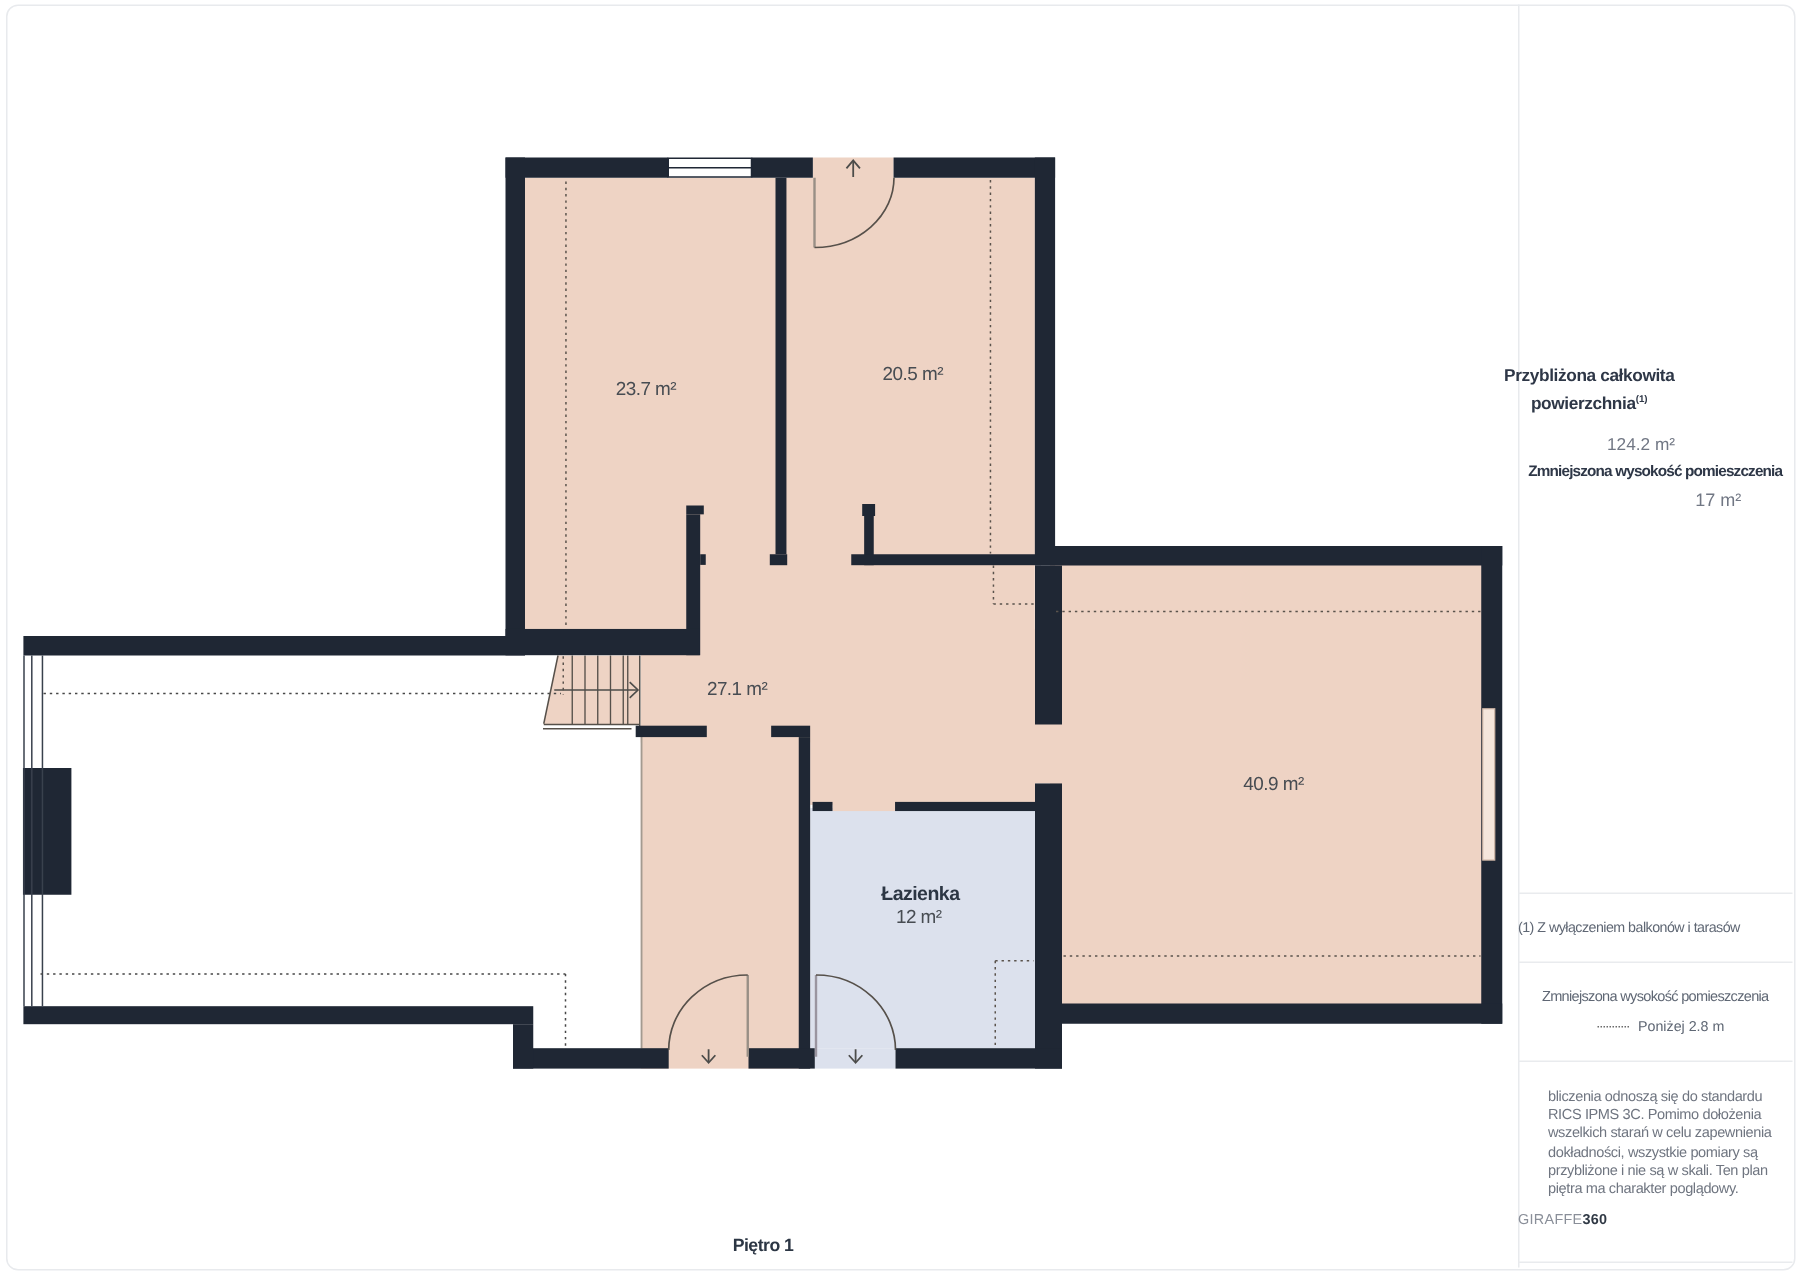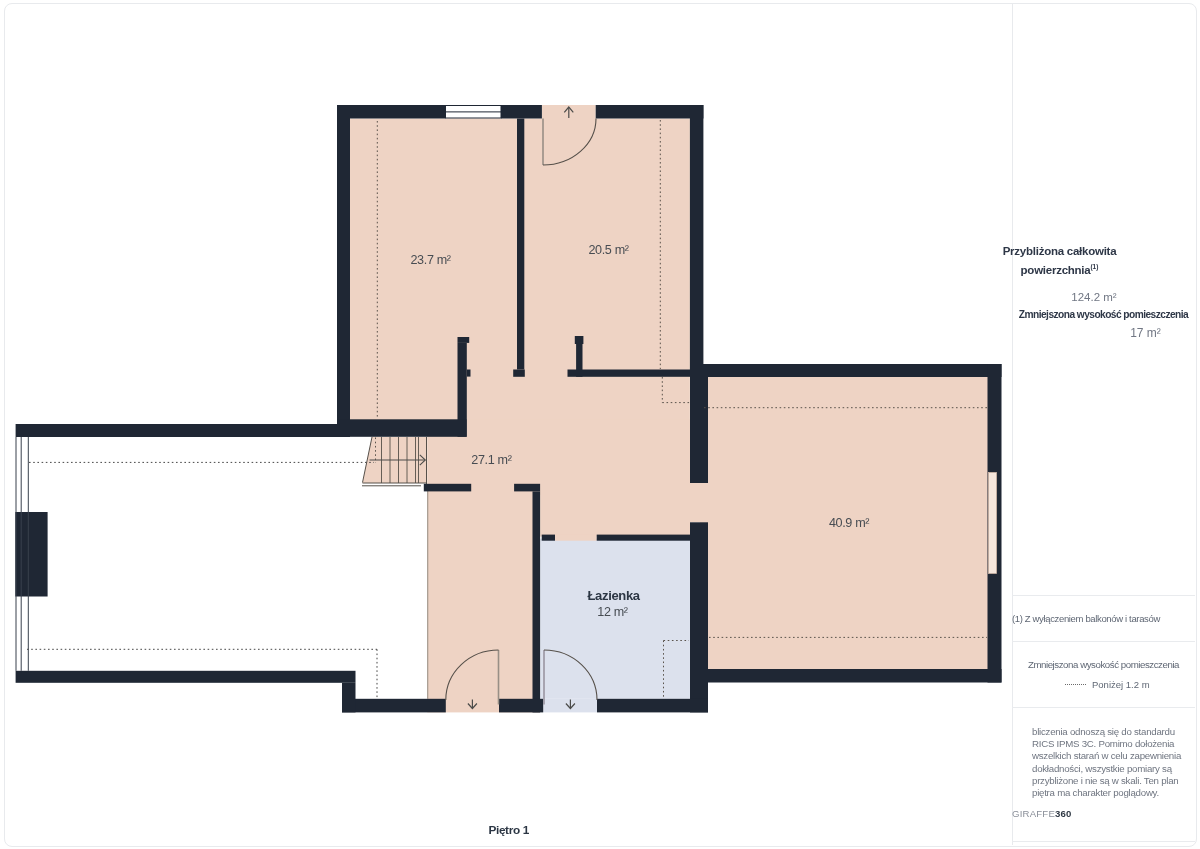--- a/index.html
+++ b/index.html
@@ -210,18 +210,18 @@
 <div class="abs" style="left:1012px;top:309px;width:183px;text-align:center;font-weight:bold;font-size:10.2px;color:#2e3747;letter-spacing:-0.55px;">Zmniejszona wysokość pomieszczenia</div>
 
 <div class="abs" style="left:1054px;top:326px;width:183px;text-align:center;font-size:12px;color:#717784;">17 m²</div>
 
 <div class="abs" style="left:1012px;top:613px;width:183px;font-size:9.5px;color:#5f6774;letter-spacing:-0.35px;">(1) Z wyłączeniem balkonów i tarasów</div>
 
 <div class="abs" style="left:1012px;top:659px;width:183px;text-align:center;font-size:9.7px;color:#5f6774;letter-spacing:-0.45px;">Zmniejszona wysokość pomieszczenia</div>
 
 <div class="abs" style="left:1065px;top:683.5px;width:21px;height:1px;border-top:1px dotted #6b6b6b;"></div>
 
-<div class="abs" style="left:1092px;top:678.5px;font-size:9.5px;color:#5f6774;">Poniżej 1.2 m</div>
+<div class="abs" style="left:1092px;top:678.5px;font-size:9.5px;color:#5f6774;">Poniżej 2.8 m</div>
 
 <div class="abs" style="left:1012px;top:726px;width:183px;font-size:9.7px;line-height:12.2px;color:#6f7580;letter-spacing:-0.25px;margin-left:20px;">bliczenia odnoszą się do standardu<br>RICS IPMS 3C. Pomimo dołożenia<br>wszelkich starań w celu zapewnienia<br>dokładności, wszystkie pomiary są<br>przybliżone i nie są w skali. Ten plan<br>piętra ma charakter poglądowy.</div>
 
 <div class="abs" style="left:1012px;top:807.5px;width:167px;text-align:left;font-size:9.6px;letter-spacing:0.2px;"><span style="color:#8a8f99;">GIRAFFE</span><span style="font-weight:bold;color:#2f3844;">360</span></div>
 </div>
 
 </body></html>

